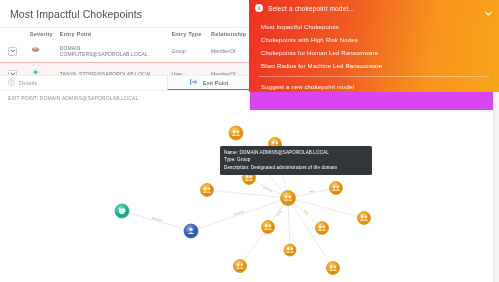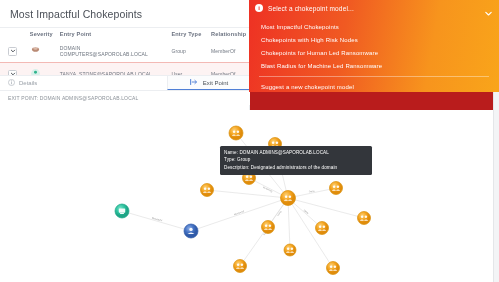--- a/index.html
+++ b/index.html
@@ -2,21 +2,21 @@
 <html><head>
 <meta charset="utf-8">
 <style>
   * { box-sizing: border-box; margin: 0; padding: 0; }
   html, body {
     width: 499px; height: 282px;
     font-family: "Liberation Sans", sans-serif;
     background: #ffffff;
     overflow: hidden;
   }
-  #app { position: relative; width: 499px; height: 214px; background: #b91c1c; }
+  #app { position: relative; width: 499px; height: 214px; background: #d946ef; }
 
   
   .left-panel {
     position: absolute; left: 0; top: 0;
     width: 250px; height: 110px;
     background: #ffffff;
     border-right: 1px solid #e9ecef;
     z-index: 5;
   }
   .panel-title {

